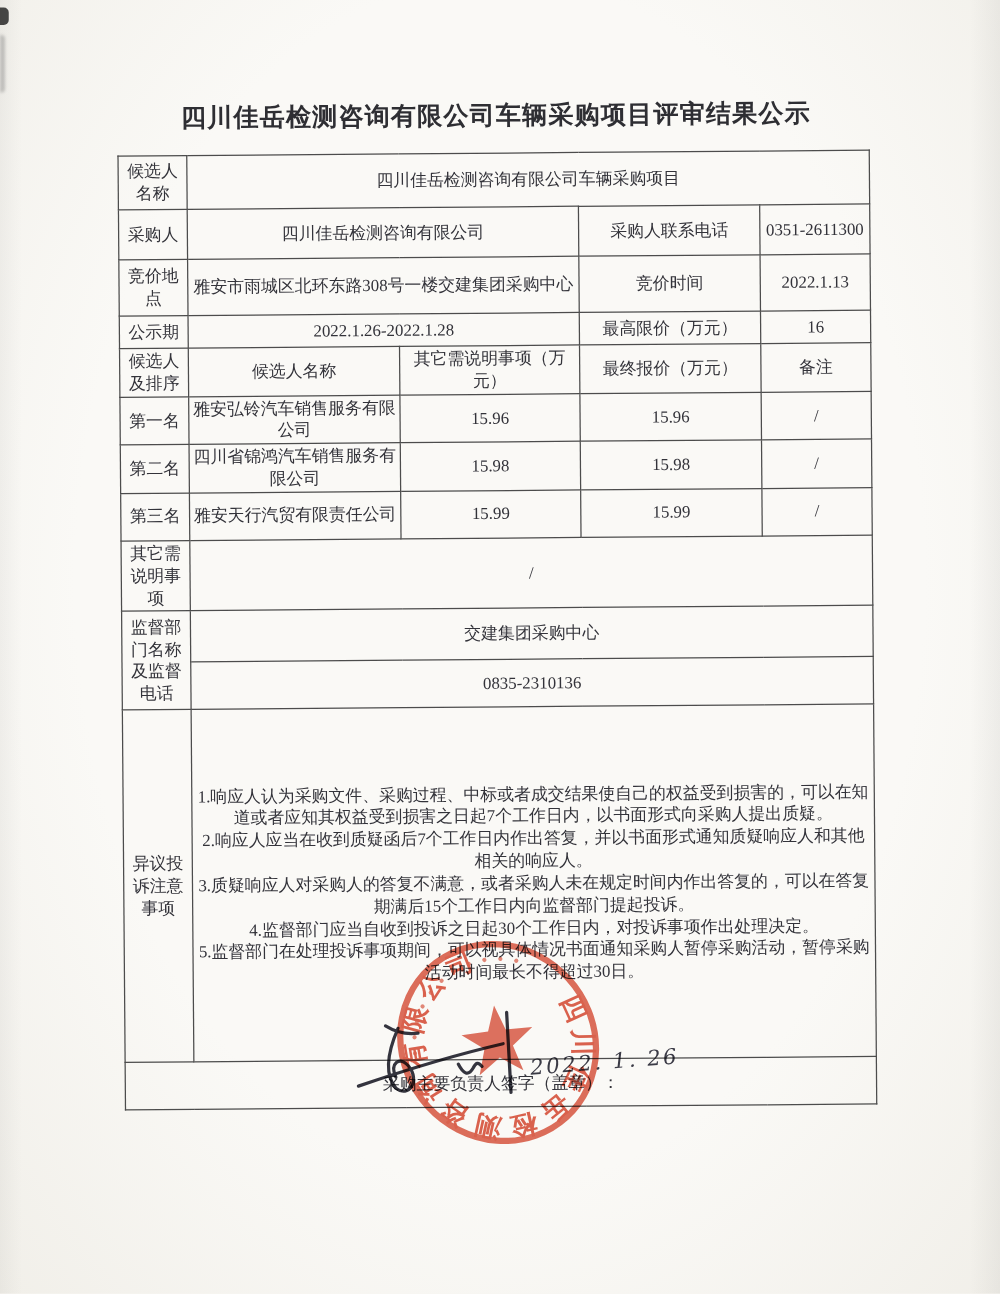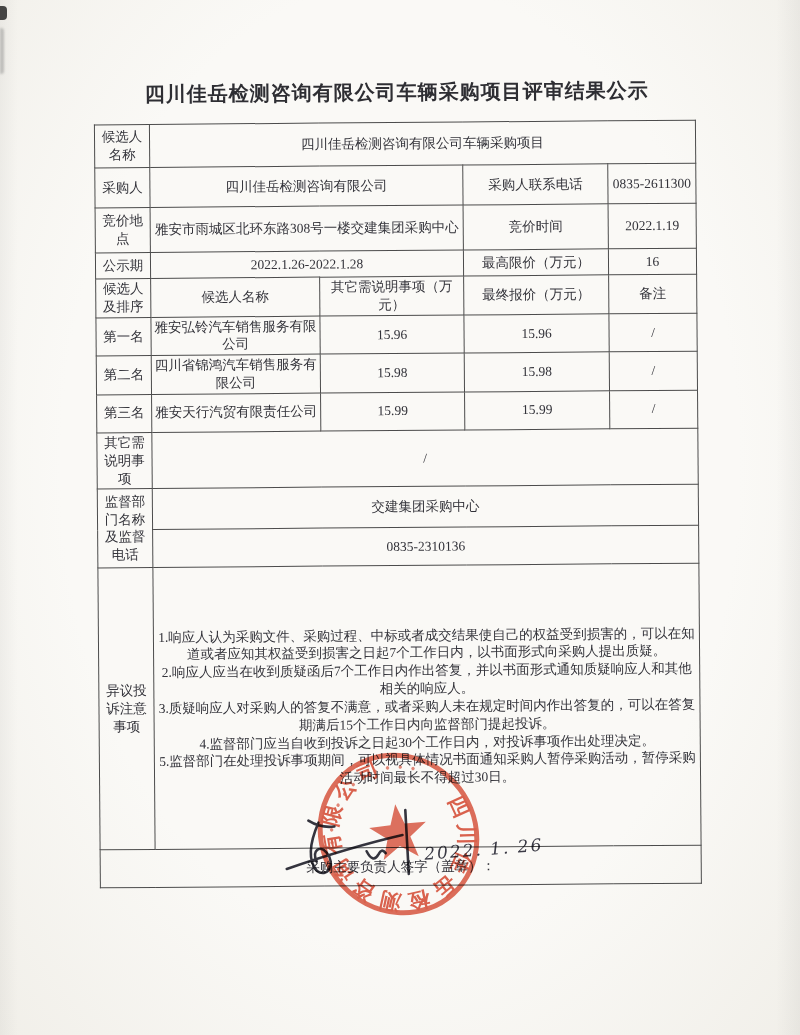--- a/index.html
+++ b/index.html
@@ -68,27 +68,27 @@
         </colgroup>
         <tbody>
           <tr style="height:43px">
             <td class="lab">候选人名称</td>
             <td colspan="4">四川佳岳检测咨询有限公司车辆采购项目</td>
           </tr>
           <tr style="height:40px">
             <td class="lab">采购人</td>
             <td colspan="2">四川佳岳检测咨询有限公司</td>
             <td>采购人联系电话</td>
-            <td>0835-2611300</td>
+            <td>0351-2611300</td>
           </tr>
           <tr style="height:45px">
             <td class="lab">竞价地点</td>
             <td colspan="2">雅安市雨城区北环东路308号一楼交建集团采购中心</td>
             <td>竞价时间</td>
-            <td>2022.1.19</td>
+            <td>2022.1.13</td>
           </tr>
           <tr style="height:26px">
             <td class="lab">公示期</td>
             <td colspan="2">2022.1.26-2022.1.28</td>
             <td>最高限价（万元）</td>
             <td>16</td>
           </tr>
           <tr style="height:32px">
             <td class="lab">候选人及排序</td>
             <td>候选人名称</td>

